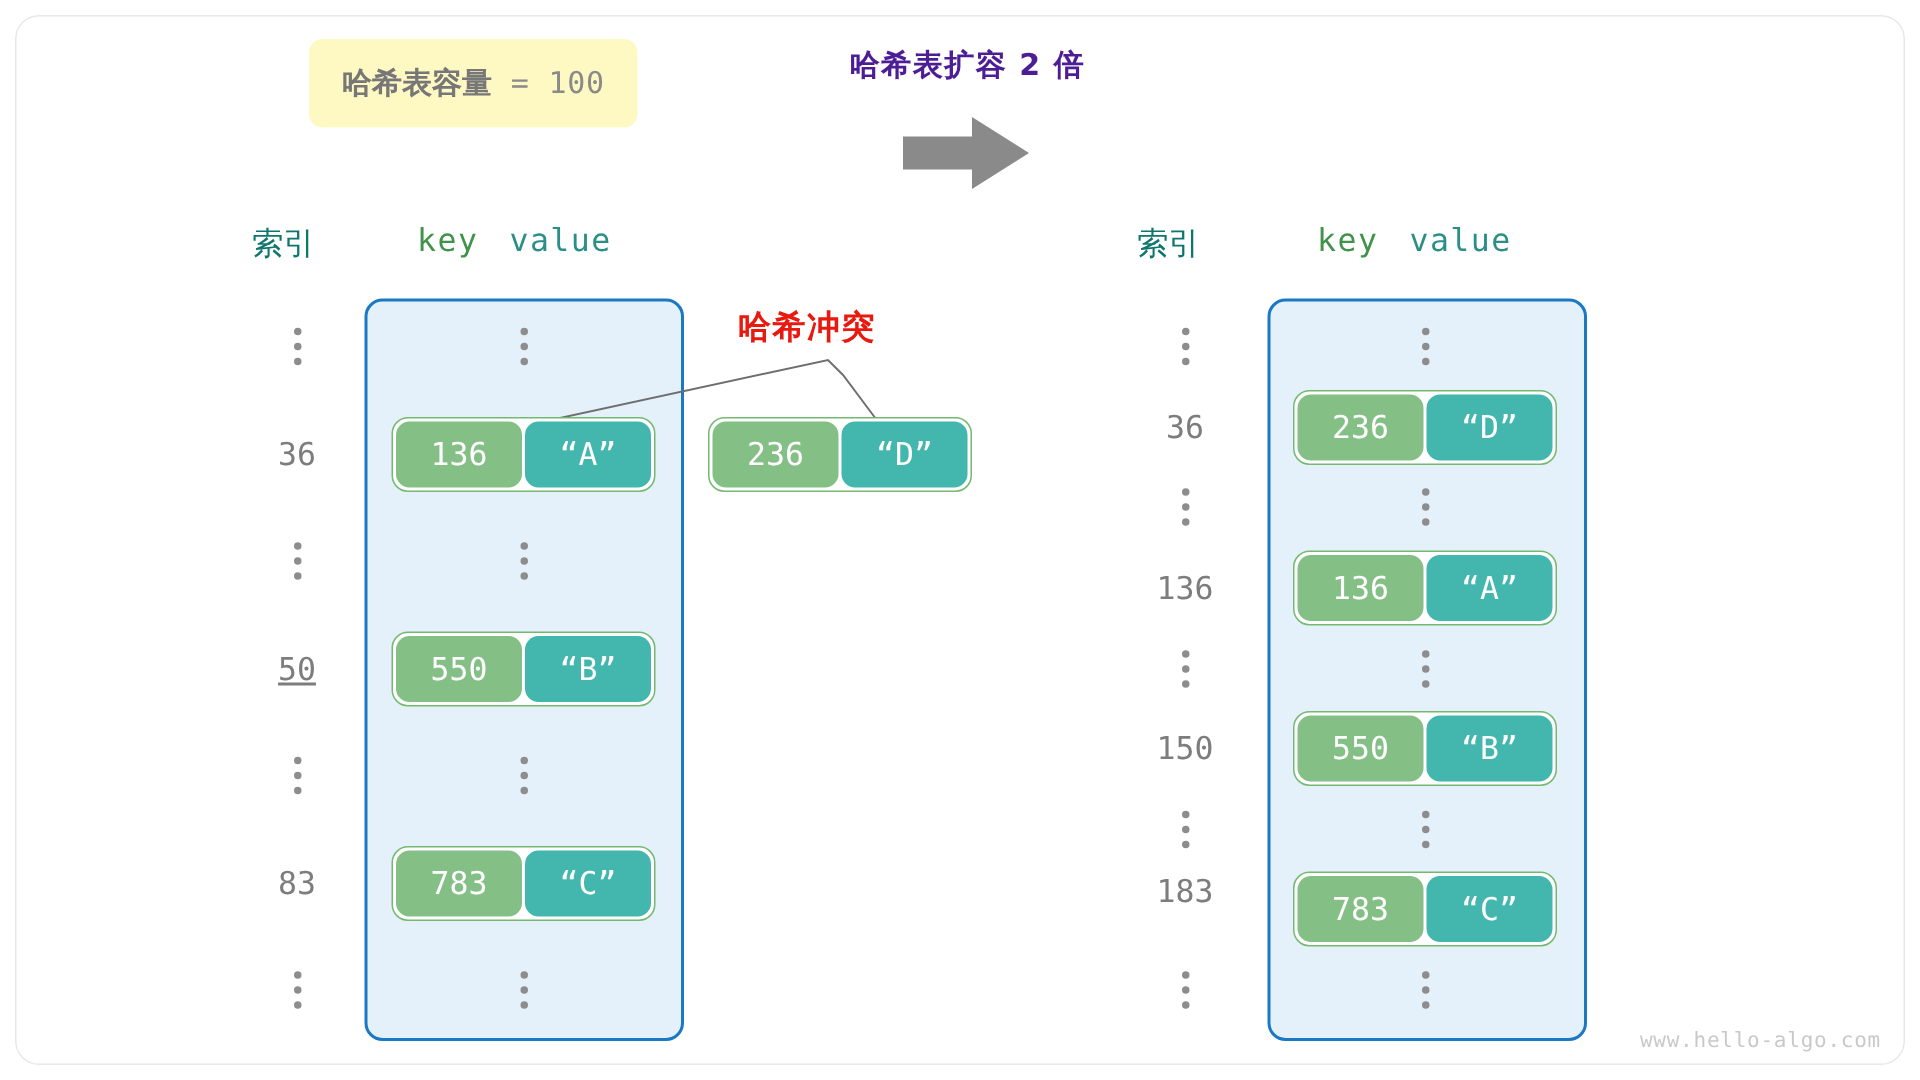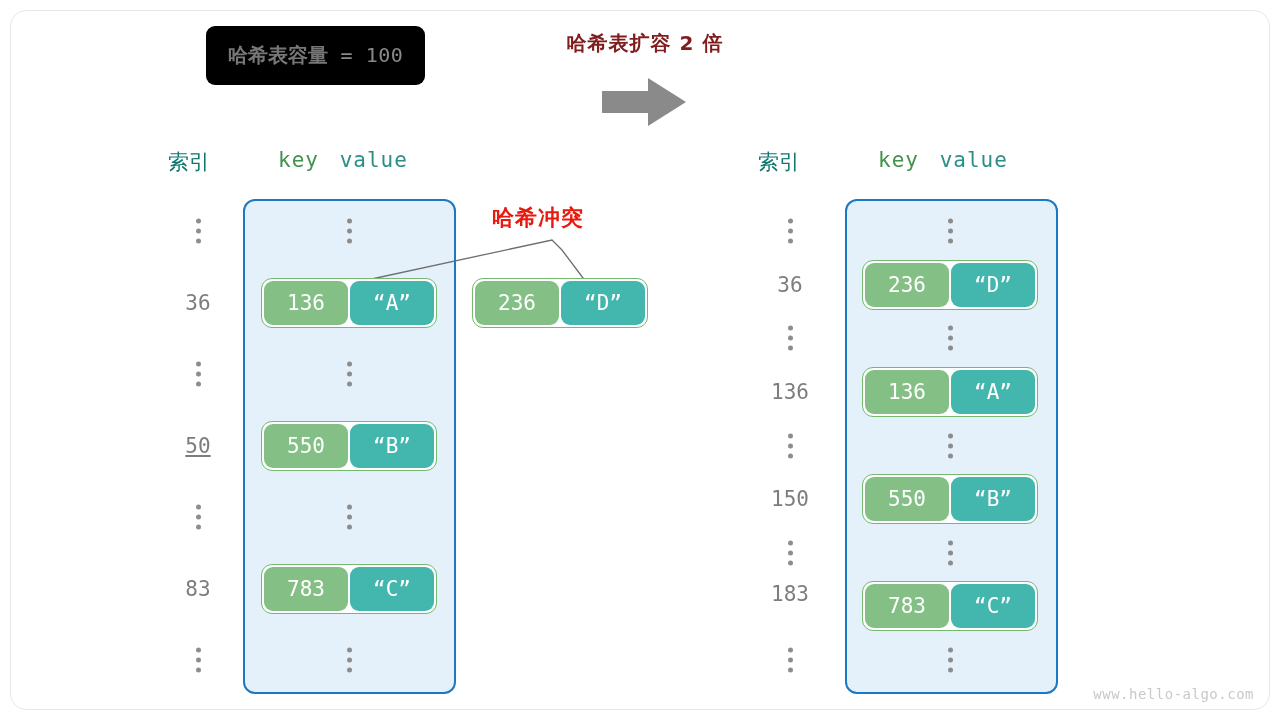--- a/index.html
+++ b/index.html
@@ -21,21 +21,21 @@
     left: 10px; top: 10px;
     width: 1260px; height: 700px;
     background: #ffffff;
     border: 1px solid #e8e8e8;
     border-radius: 16px;
   }
 
   
   .info-box {
     position: absolute;
-    background: #000000;
+    background: #fef9c3;
     border-radius: 9px;
     padding: 14px 22px 15px 22px;
     line-height: 1.5;
     white-space: nowrap;
   }
   .info-line {
     font-family: "DejaVu Sans Mono", "Liberation Mono", monospace;
     font-size: 20px;
     color: #8a8a8a;
     letter-spacing: 0.5px;
@@ -51,21 +51,21 @@
   #info-right { left: 805px; top: 26px; }
 
   
   #transition-caption {
     position: absolute;
     left: 530px; top: 30px;
     width: 230px;
     text-align: center;
     font-size: 20px;
     font-weight: bold;
-    color: #7f1d1d;
+    color: #4c1d95;
     letter-spacing: 1px;
   }
   #transition-arrow {
     position: absolute;
     left: 602px; top: 78px;
     width: 84px; height: 48px;
   }
 
   
   .col-head {

